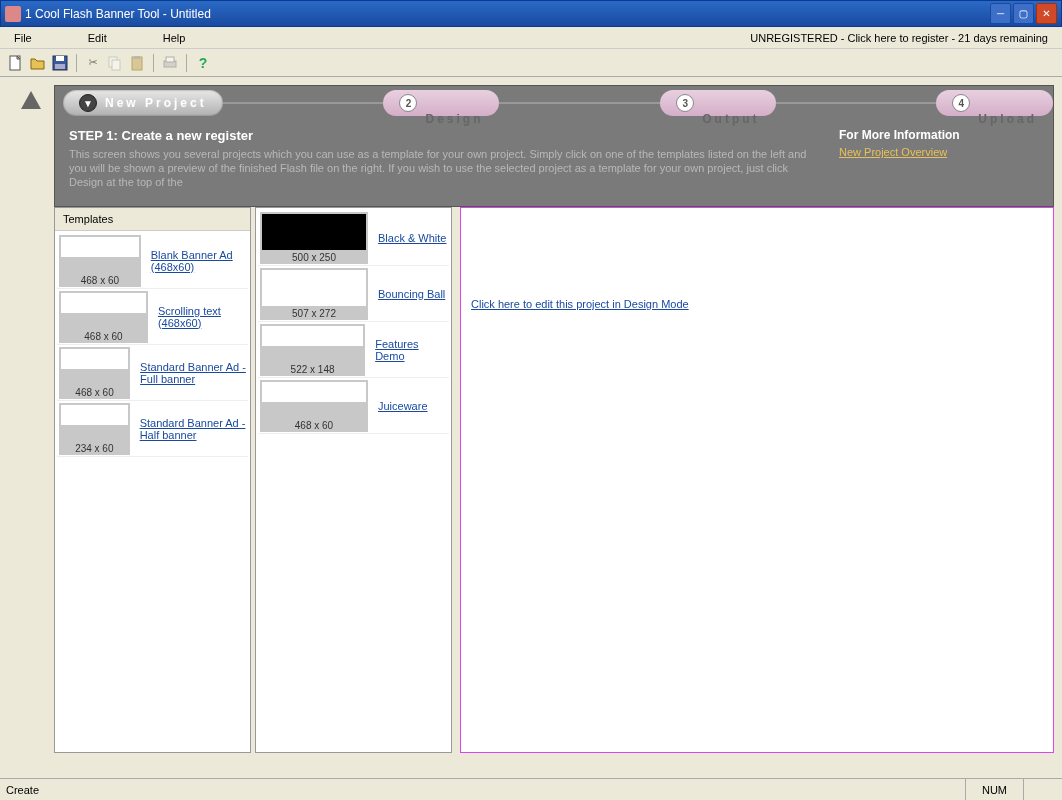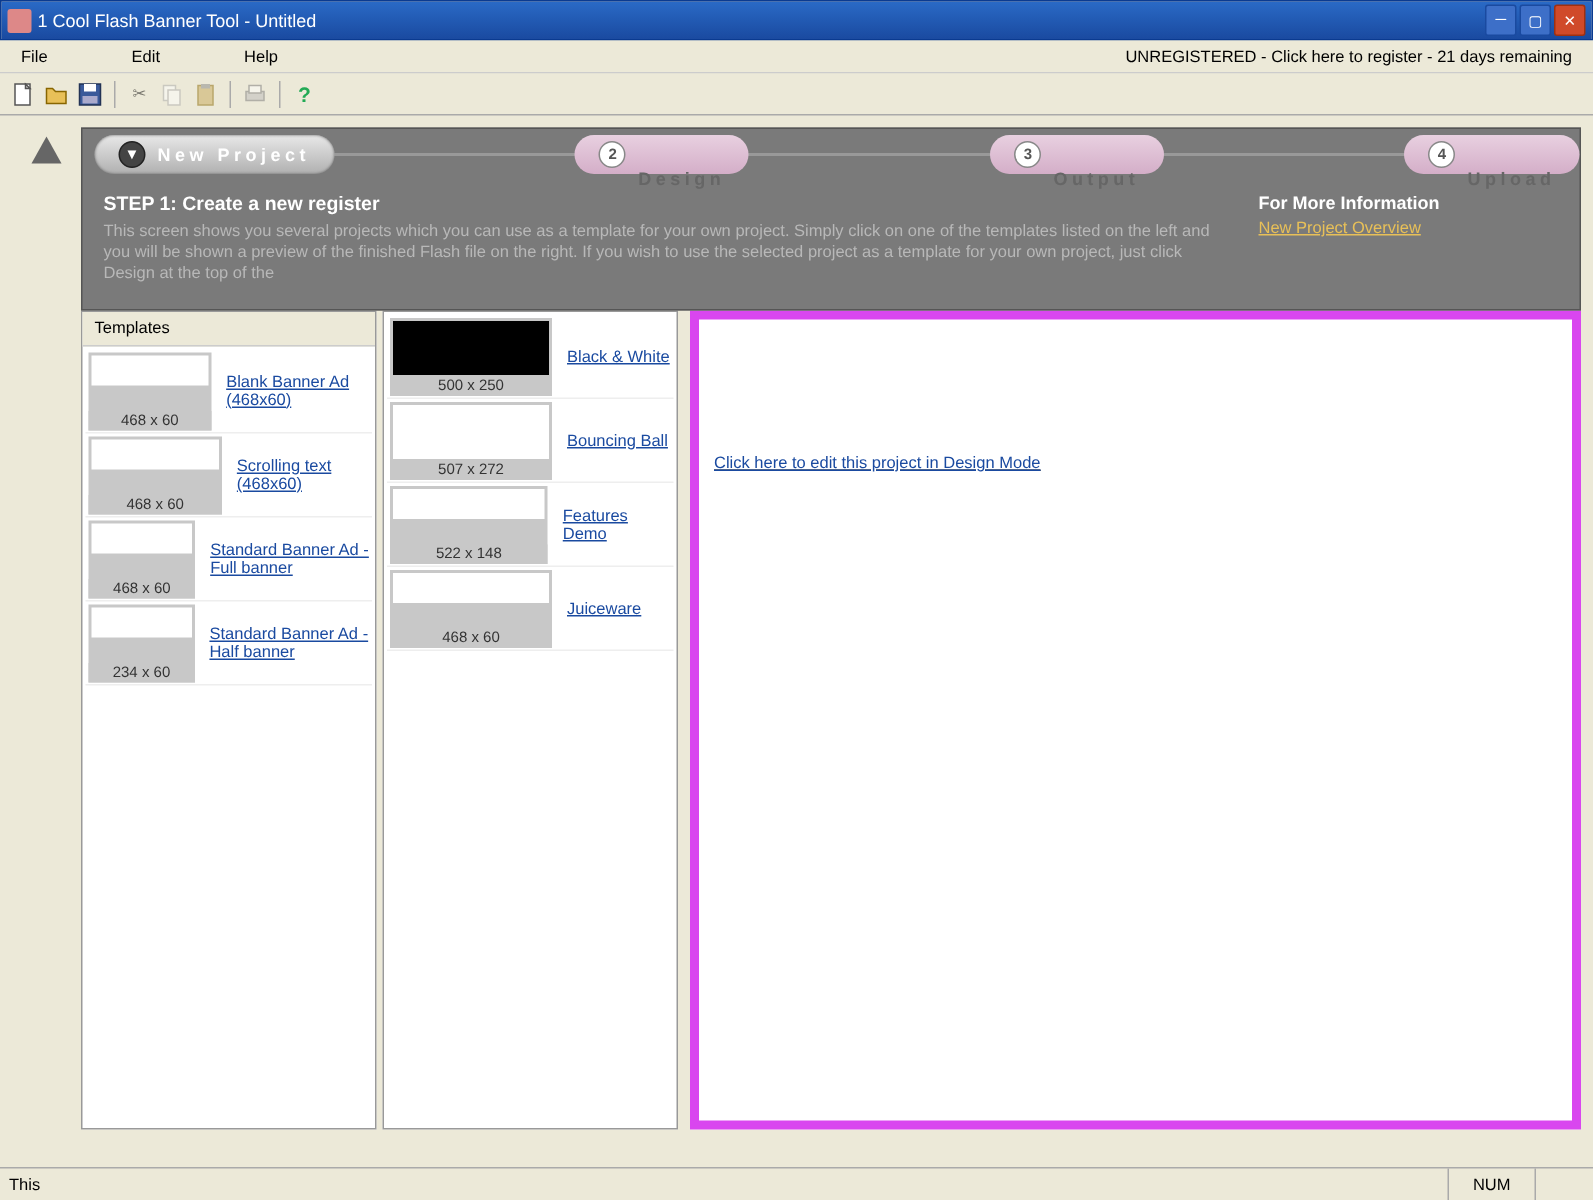--- a/index.html
+++ b/index.html
@@ -42,21 +42,21 @@
 .panel { border: 1px solid #999; background: #fff; display: flex; flex-direction: column; flex: 1; min-height: 0; }
 .panel-title { padding: 5px 8px; background: #ece9d8; border-bottom: 1px solid #ccc; font-size: 11px; }
 .panel-body { flex: 1; overflow-y: scroll; padding: 2px; }
 .tpl-row { display: flex; height: 56px; border-bottom: 1px solid #eee; align-items: center; }
 .tpl-thumb { width: 108px; height: 52px; background: #c8c8c8; display: flex; align-items: flex-end; justify-content: center; color: #333; font-size: 10px; position: relative; margin: 2px; }
 .tpl-thumb-top { position: absolute; top: 2px; left: 2px; right: 2px; height: 20px; background: #fff; }
 .tpl-thumb.black .tpl-thumb-top { background: #000; height: 36px; }
 .tpl-thumb.white .tpl-thumb-top { height: 36px; }
 .tpl-dim { background: rgba(200,200,200,0.9); padding: 1px 0; width: 100%; text-align: center; }
 .tpl-link { padding-left: 8px; color: #1a4aa0; text-decoration: underline; cursor: pointer; font-size: 11px; }
-.right-col { flex: 1; border: 6px solid #d946ef; background: #fff; padding: 10px; text-decoration: underline; }
+.right-col { flex: 1; border: 1px solid #d946ef; background: #fff; padding: 10px; }
 .preview-box { height: 70px; background: #fff; border-bottom: 0; margin-bottom: 10px; }
 .design-link { color: #1a4aa0; text-decoration: underline; cursor: pointer; font-size: 11px; }
 .statusbar { position: absolute; bottom: 0; left: 0; right: 0; height: 22px; background: #ece9d8; border-top: 1px solid #aaa; display: flex; align-items: center; padding: 0 6px; }
 .status-text { flex: 1; }
 .status-pane { border-left: 1px solid #aaa; padding: 0 16px; height: 100%; display: flex; align-items: center; }
 .status-pane.empty { width: 30px; }
 ::-webkit-scrollbar { width: 16px; background: #ece9d8; }
 ::-webkit-scrollbar-thumb { background: #c8c8c8; border: 1px solid #999; }
 ::-webkit-scrollbar-button { height: 16px; background: #ddd; border: 1px solid #999; }
 </style>
@@ -232,16 +232,16 @@
         </div>
     </div>
   </div>
   <div class="right-col">
     <div class="preview-box"></div>
     <a class="design-link">Click here to edit this project in Design Mode</a>
   </div>
 </div>
 
 <div class="statusbar">
-  <span class="status-text">This</span>
+  <span class="status-text">Create</span>
   <span class="status-pane">NUM</span>
   <span class="status-pane empty"></span>
 </div>
 
 </body></html>

